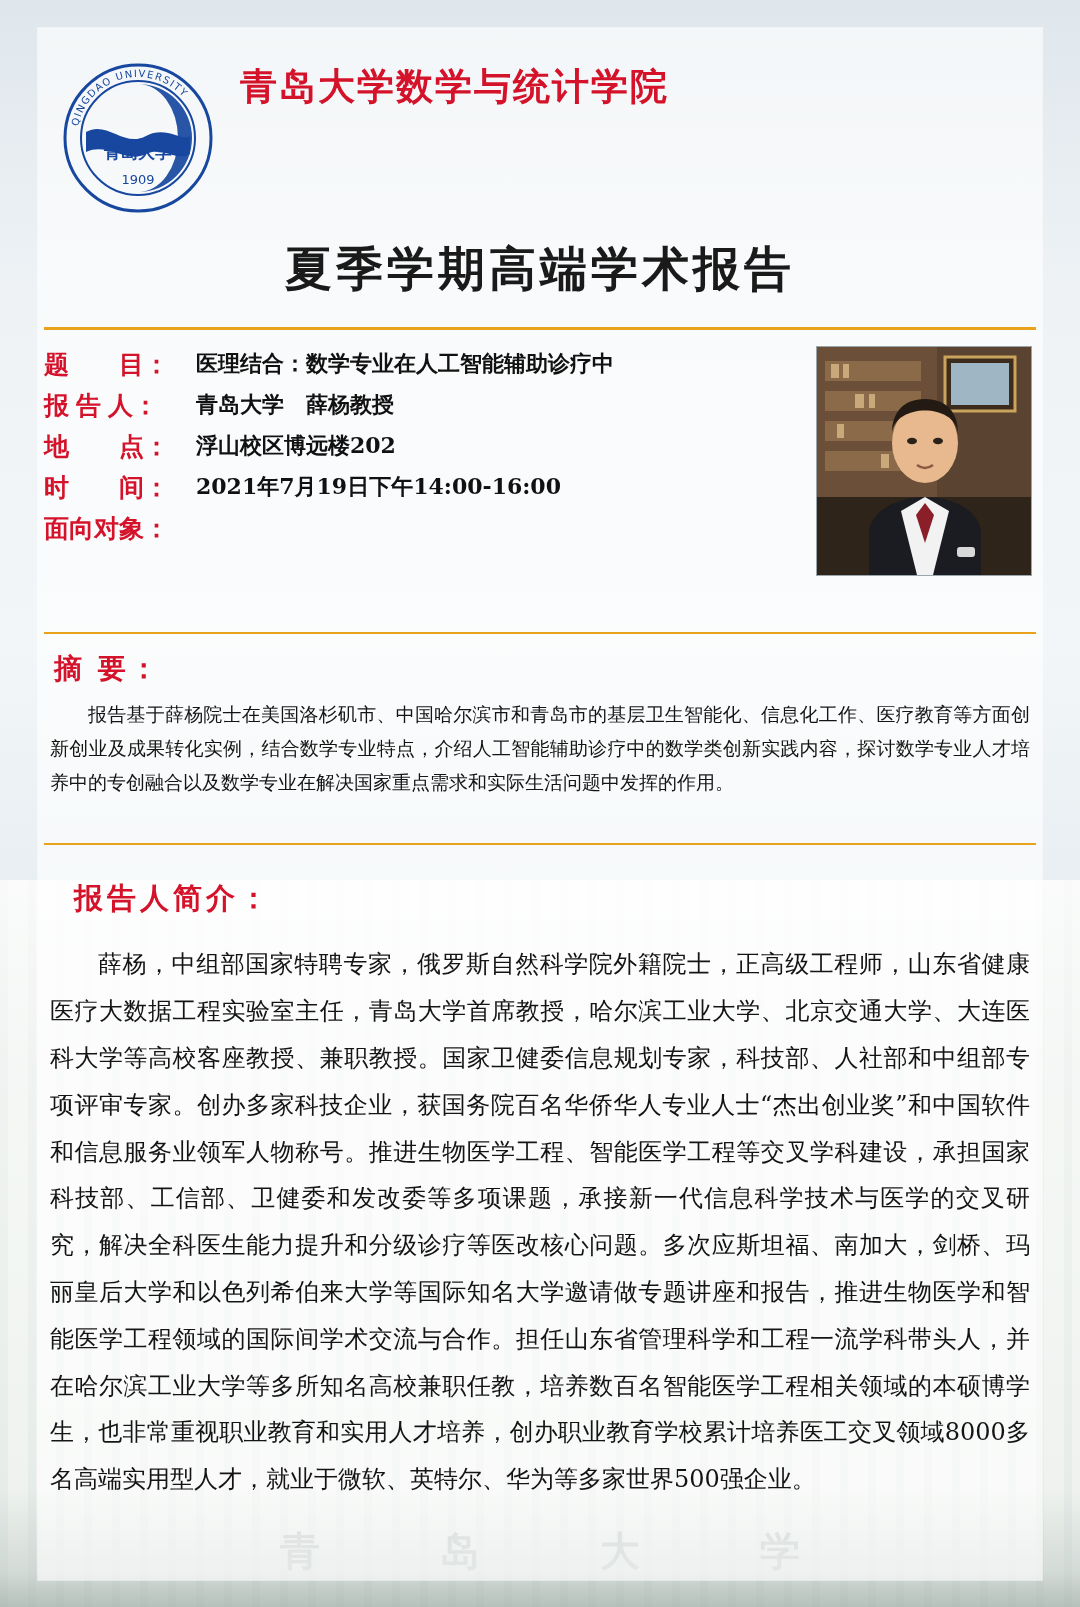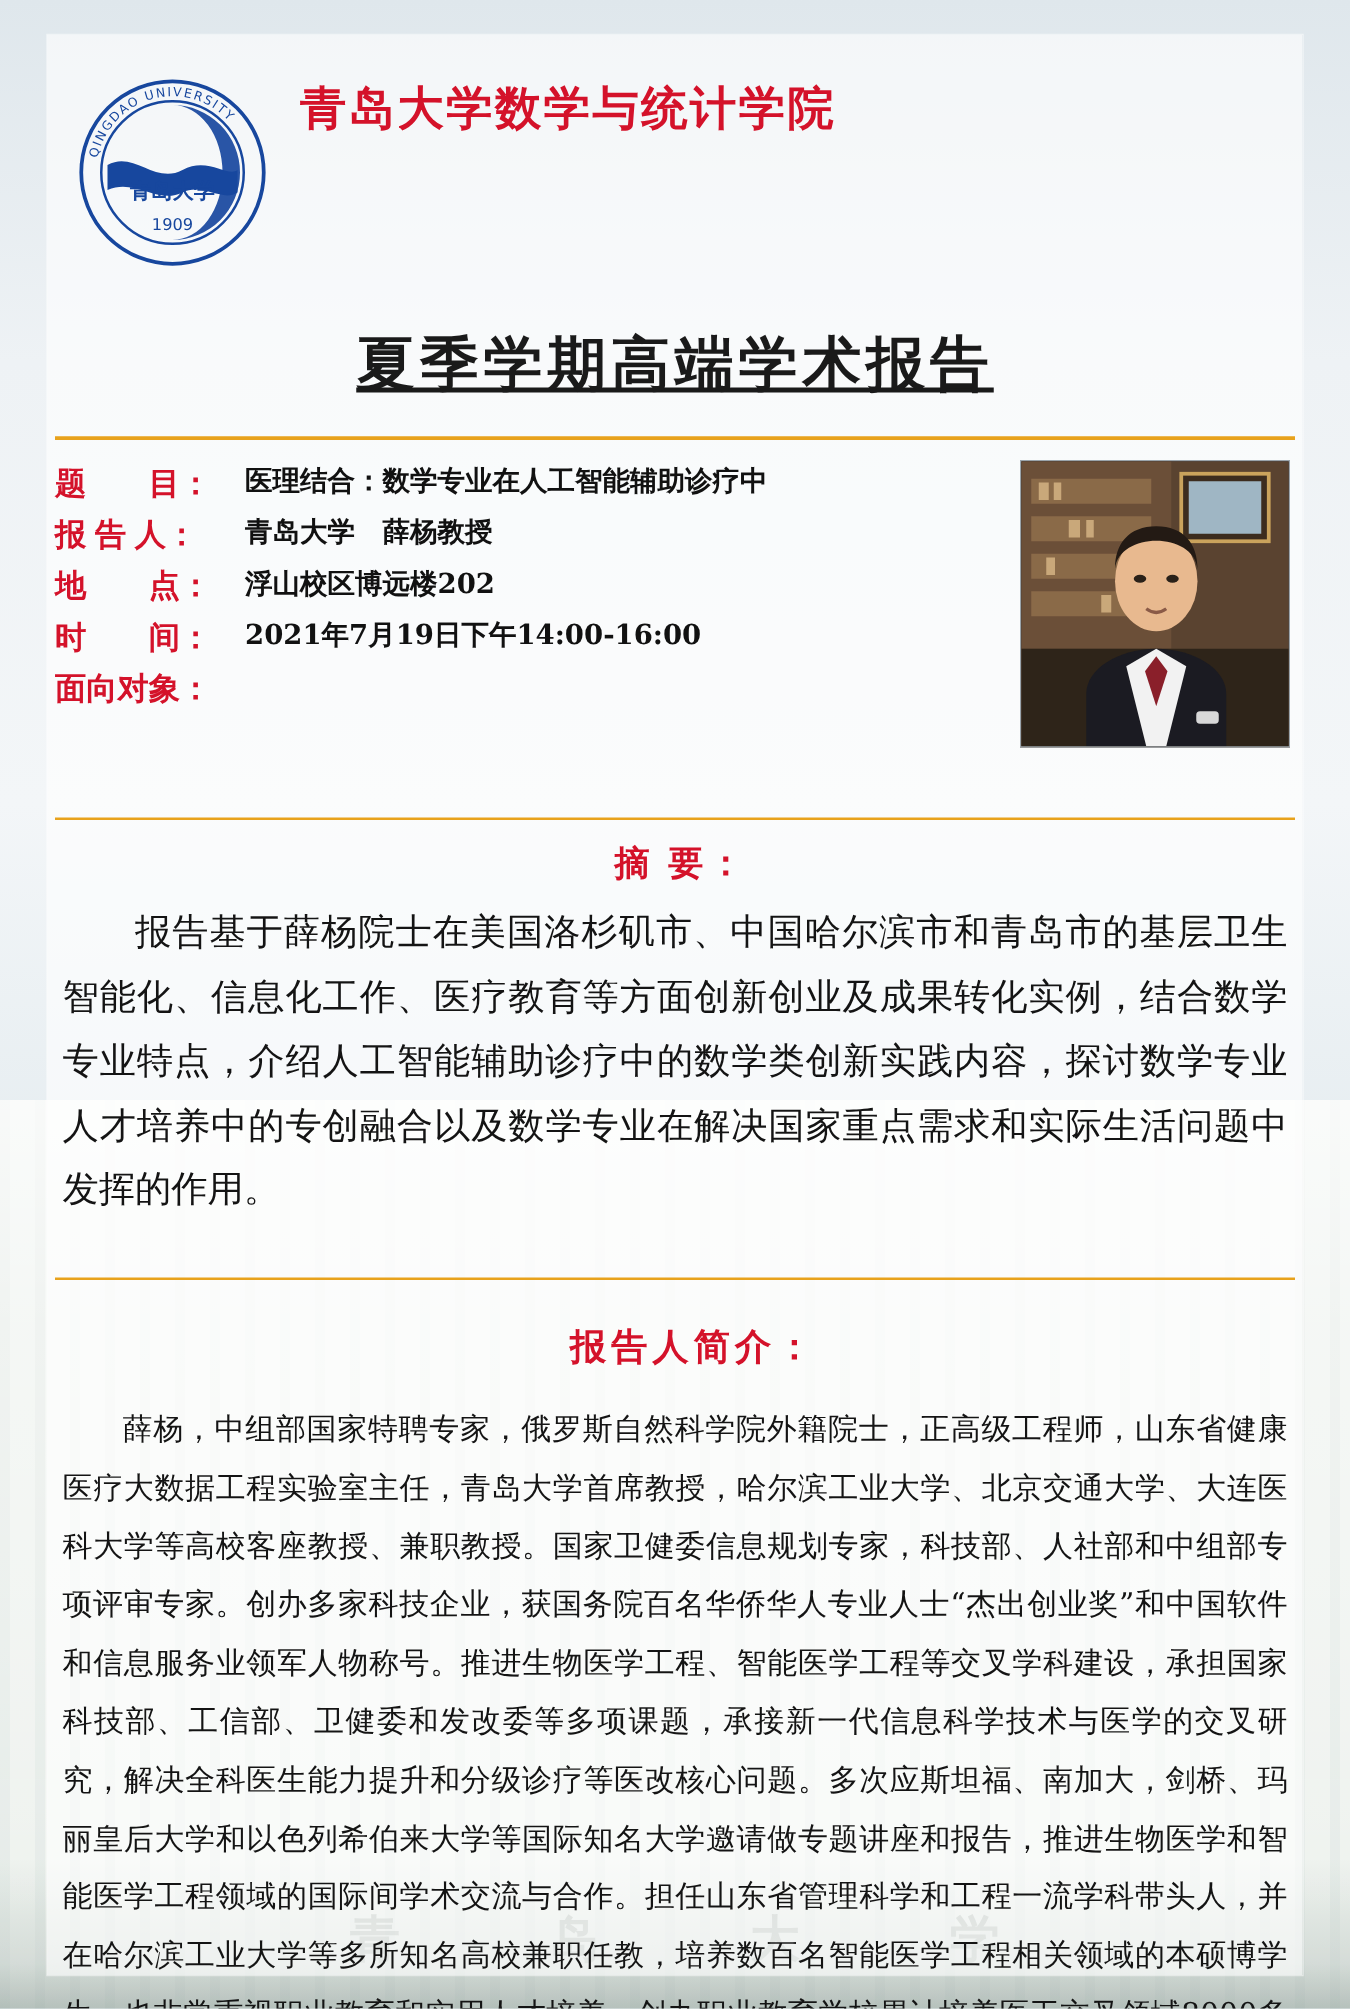--- a/index.html
+++ b/index.html
@@ -84,28 +84,26 @@
   .org-title {
     margin-left: 196px;
     font-size: 37px;
     font-weight: bold;
     color: #d4122a;
     letter-spacing: 2px;
     font-family: "DejaVu Serif", serif;
     white-space: nowrap;
   }
   .main-title {
-    margin-top: 22px;
     text-align: center;
     font-size: 47px;
     font-weight: bold;
     letter-spacing: 4px;
     color: #1a1a1a;
     font-family: "DejaVu Serif", serif;
-    text-decoration: underline;
   }
   .rule {
     height: 3px;
     background: #e8a21c;
     margin: 26px 0 0 0;
   }
   .rule.thin { height: 2px; }
   
   .info-wrap {
     position: relative;
@@ -151,25 +149,24 @@
     background: #3b2d23;
   }
   .portrait svg { display: block; }
   
   .section-head {
     color: #d4122a;
     font-weight: bold;
     font-size: 28px;
     letter-spacing: 4px;
     margin: 16px 0 10px 10px;
-    font-family: Liberation Serif, serif;
-    text-align: center;
+    font-family: Liberation Sans, sans-serif;
   }
   .body-text {
-    font-size: 29px;
+    font-size: 19px;
     line-height: 1.78;
     color: #141414;
     text-align: justify;
     text-indent: 2em;
     font-family: "DejaVu Serif", serif;
     margin: 0 6px 0 6px;
   }
   .abstract-block { padding-bottom: 18px; }
   .bio-head {
     margin-top: 34px;

